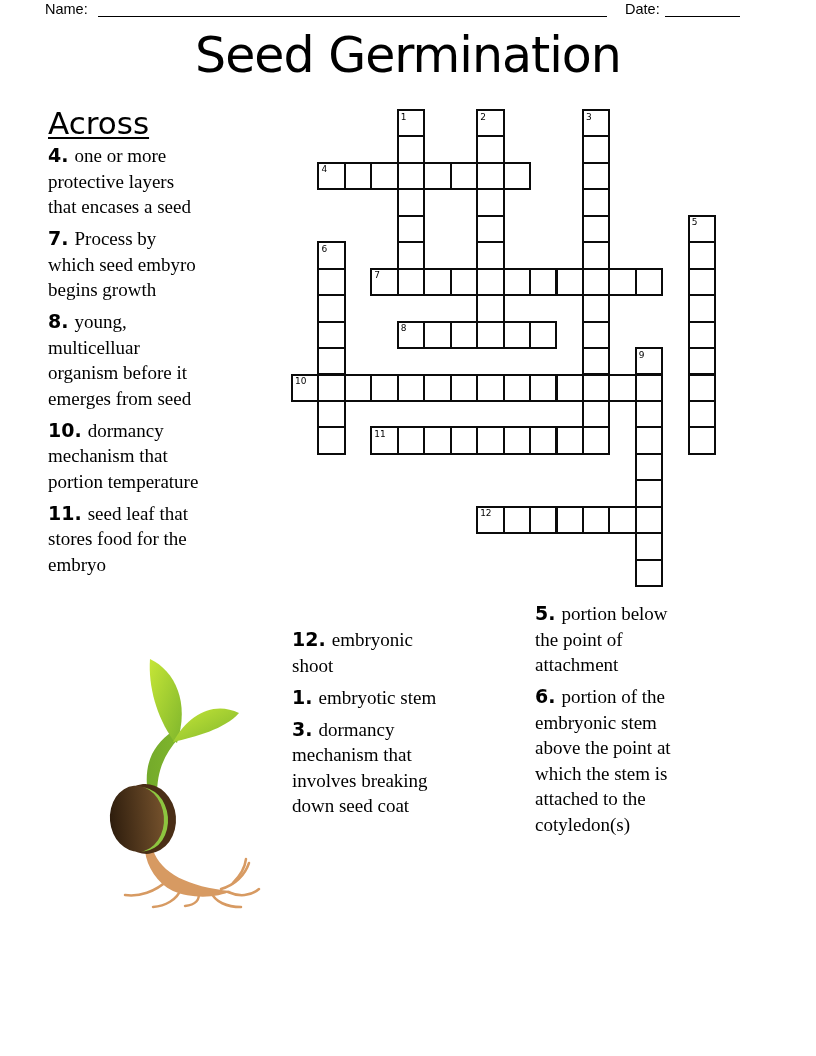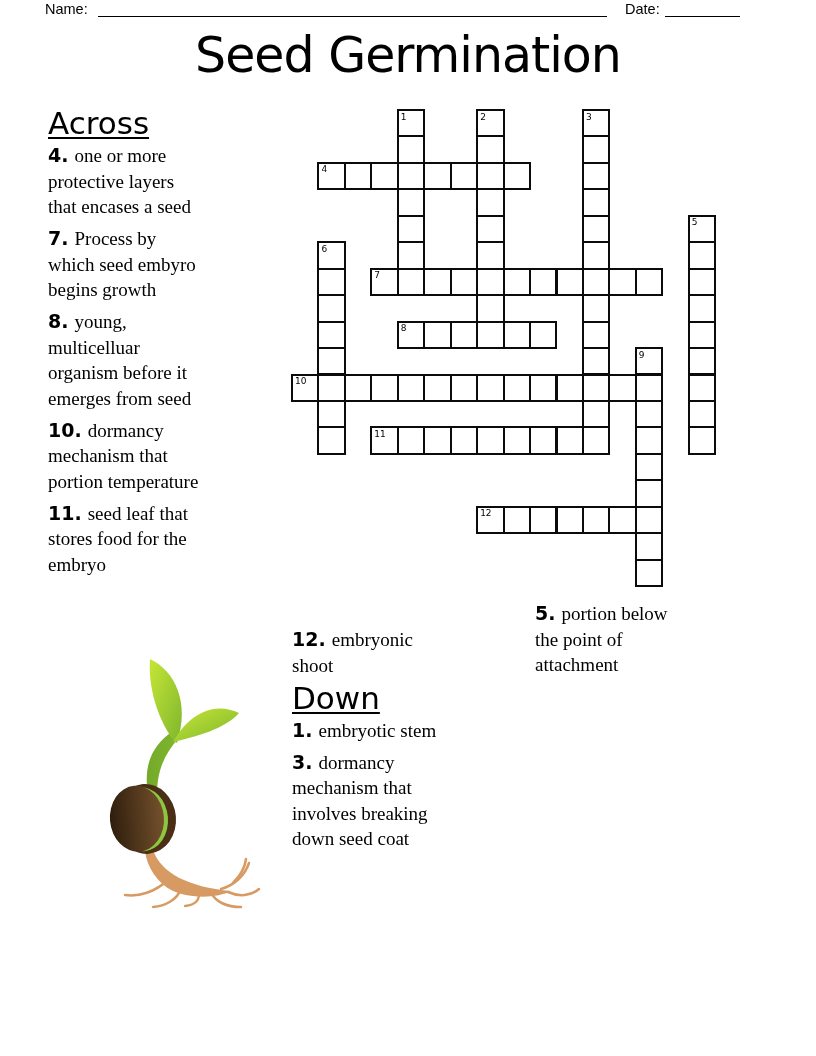--- a/index.html
+++ b/index.html
@@ -210,35 +210,40 @@
 stores food for the
 embryo</span></p>
     </div>
 </div>
 
 <div class="clue-col middle">
   <div>
       <p class="clue"><b>12.</b> <span class="clue-text">embryonic
 shoot</span></p>
     </div>
-  <h2 class="clue-heading">Down</h2>
   <div>
       <p class="clue"><b>1.</b> <span class="clue-text">embryotic stem</span></p>
       <p class="clue"><b>3.</b> <span class="clue-text">dormancy
 mechanism that
 involves breaking
 down seed coat</span></p>
     </div>
 </div>
 
 <div class="clue-col right">
   <div>
       <p class="clue"><b>5.</b> <span class="clue-text">portion below
 the point of
 attachment</span></p>
+      <p class="clue"><b>6.</b> <span class="clue-text">portion of the
+embryonic stem
+above the point at
+which the stem is
+attached to the
+cotyledon(s)</span></p>
     </div>
 </div>
 
 <svg class="illus" width="190" height="265" viewBox="0 0 190 265">
   <defs>
     <linearGradient id="gLeaf" x1="0" y1="0" x2="1" y2="1">
       <stop offset="0" class="s-leaf-light"></stop>
       <stop offset="1" class="s-leaf-dark"></stop>
     </linearGradient>
     <linearGradient id="gStem" x1="0" y1="0" x2="1" y2="0">

